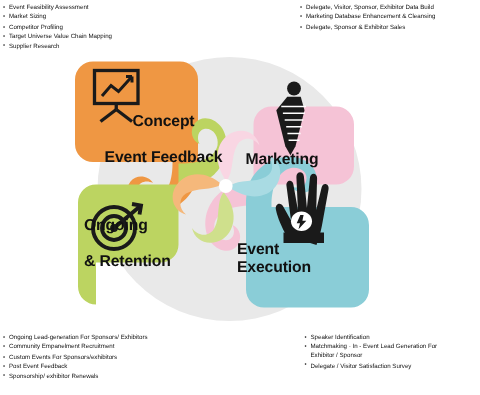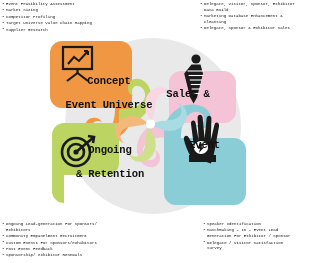--- a/index.html
+++ b/index.html
@@ -3,21 +3,21 @@
 <meta charset="utf-8">
 <style>
   html,body{margin:0;padding:0;}
   body{
     width:300px;height:263px;
     background:#ffffff;
     font-family:"Liberation Sans", sans-serif;
     overflow:hidden;
     position:relative;
   }
-  #root{position:relative;width:300px;height:263px;font-family:Liberation Mono, monospace;}
+  #root{position:relative;width:300px;height:263px;}
 
   
   .notes{position:absolute;font-size:4.1px;line-height:1.42;color:#111;}
   .notes ul{margin:0;padding:0;list-style:none;}
   .notes li{position:relative;padding-left:4px;margin:0 0 0.6px 0;white-space:normal;}
   .notes li:before{content:"\2022";position:absolute;left:0;top:-0.2px;font-size:4px;color:#111;}
   .notes.tl{left:2px;top:2px;width:112px;}
   .notes.tr{left:200px;top:2px;width:99px;text-align:left;}
   .notes.bl{left:2px;top:222px;width:120px;}
   .notes.br{left:203px;top:222px;width:96px;}
@@ -29,22 +29,22 @@
   .qlabel{
     position:absolute;
     font-weight:bold;
     color:#111;
     line-height:1.12;
     font-size:10.5px;
     letter-spacing:-0.1px;
   }
   .qlabel.orange{left:3px; top:43px;  width:112px; text-align:center;}
   .qlabel.pink  {left:105px;top:56px;  width:66px;  text-align:center;}
-  .qlabel.green {left:6px;  top:112px; width:108px; text-align:center;}
-  .qlabel.teal  {left:108px;top:107px; width:62px;  text-align:right;}
+  .qlabel.green {left:6px;  top:112px; width:108px; text-align:left;}
+  .qlabel.teal  {left:108px;top:128px; width:62px;  text-align:left;}
 </style>
 </head>
 <body>
 
 <div id="root">
 
   <div class="notes tl">
     <ul>
       <li>Event Feasibility Assessment</li>
       <li>Market Sizing</li>
@@ -210,31 +210,33 @@
                  c-1.4,8 -3,12 -4,15 z"></path>
         <rect x="139" y="122" width="27" height="7" fill="#1a1a1a"></rect>
         <path fill="#ffffff" d="M151,108 c4,0 7,3 7,6.5 c0,3.5 -3,6.5 -7,6.5 c-4,0 -7,-3 -7,-6.5 c0,-3.5 3,-6.5 7,-6.5 z"></path>
         <path fill="#1a1a1a" d="M150.2,110.4 l2.2,0 l-0.8,3.8 l2.6,0 l-5.2,5.6 l1,-4 l-2.2,0 z"></path>
       </g>
     </svg>
 
     <div class="qlabel orange">
       <span>Concept</span><br>
       <br>
-      <span>Event Universe</span>
+      <span>Event Feedback</span>
     </div>
 
     <div class="qlabel pink">
-      <span>Sales &amp;</span><br>
+      <br>
+      <span>Marketing</span>
     </div>
 
     <div class="qlabel green">
       <span>Ongoing</span><br>
       <br>
       <span>&amp; Retention</span>
     </div>
 
     <div class="qlabel teal">
       <span>Event</span><br>
+      <span>Execution</span>
     </div>
   </div>
 
 </div>
 
 </body></html>

